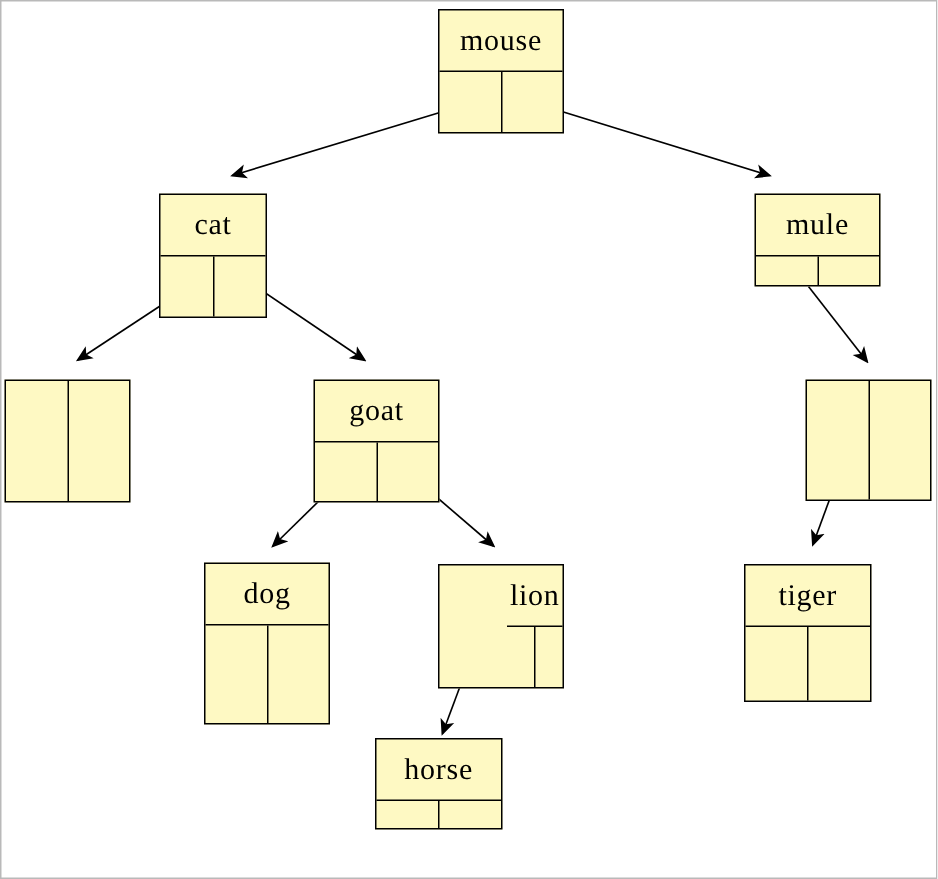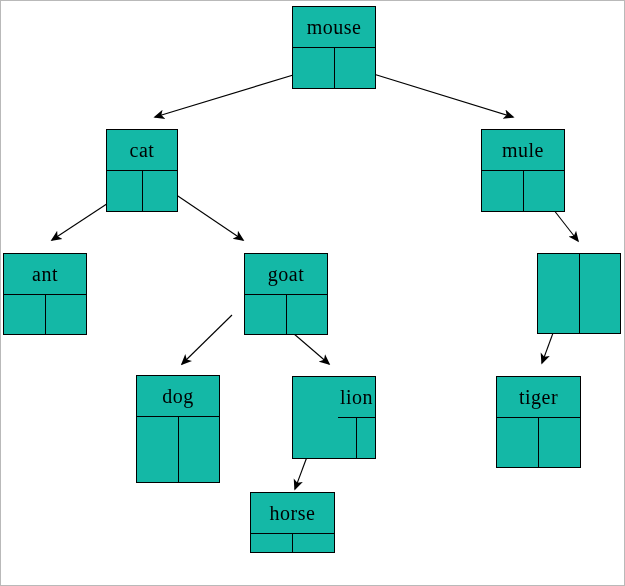--- a/index.html
+++ b/index.html
@@ -22,21 +22,21 @@
     left: 0;
     top: 0;
     width: 625px;
     height: 586px;
     pointer-events: none;
   }
   .node {
     position: absolute;
     box-sizing: border-box;
     border: 1px solid #000000;
-    background: #14b8a6;
+    background: #fef9c3;
     display: flex;
     flex-direction: column;
   }
   .node-label {
     height: 41px;
     box-sizing: border-box;
     border-bottom: 1px solid #000000;
     display: flex;
     align-items: center;
     justify-content: center;
@@ -86,35 +86,34 @@
           <div class="node-cell right"></div>
         </div>
       </div>
       <div class="node" style="left: 105px; top: 128px; width: 72px; height: 83px;">
         <div class="node-label">cat</div>
         <div class="node-cells">
           <div class="node-cell left"></div>
           <div class="node-cell right"></div>
         </div>
       </div>
-      <div class="node" style="left: 480px; top: 128px; width: 84px; height: 83px;">
+      <div class="node" style="left: 502px; top: 128px; width: 84px; height: 62px;">
         <div class="node-label">mule</div>
         <div class="node-cells">
           <div class="node-cell left"></div>
           <div class="node-cell right"></div>
         </div>
       </div>
       <div class="node" style="left: 2px; top: 252px; width: 84px; height: 82px;">
-        <div class="node-label">ant</div>
         <div class="node-cells">
           <div class="node-cell left"></div>
           <div class="node-cell right"></div>
         </div>
       </div>
-      <div class="node" style="left: 208px; top: 252px; width: 84px; height: 82px; margin-left: 35px;">
+      <div class="node" style="left: 208px; top: 252px; width: 84px; height: 82px;">
         <div class="node-label">goat</div>
         <div class="node-cells">
           <div class="node-cell left"></div>
           <div class="node-cell right"></div>
         </div>
       </div>
       <div class="node" style="left: 536px; top: 252px; width: 84px; height: 81px;">
         <div class="node-cells">
           <div class="node-cell left"></div>
           <div class="node-cell right"></div>

